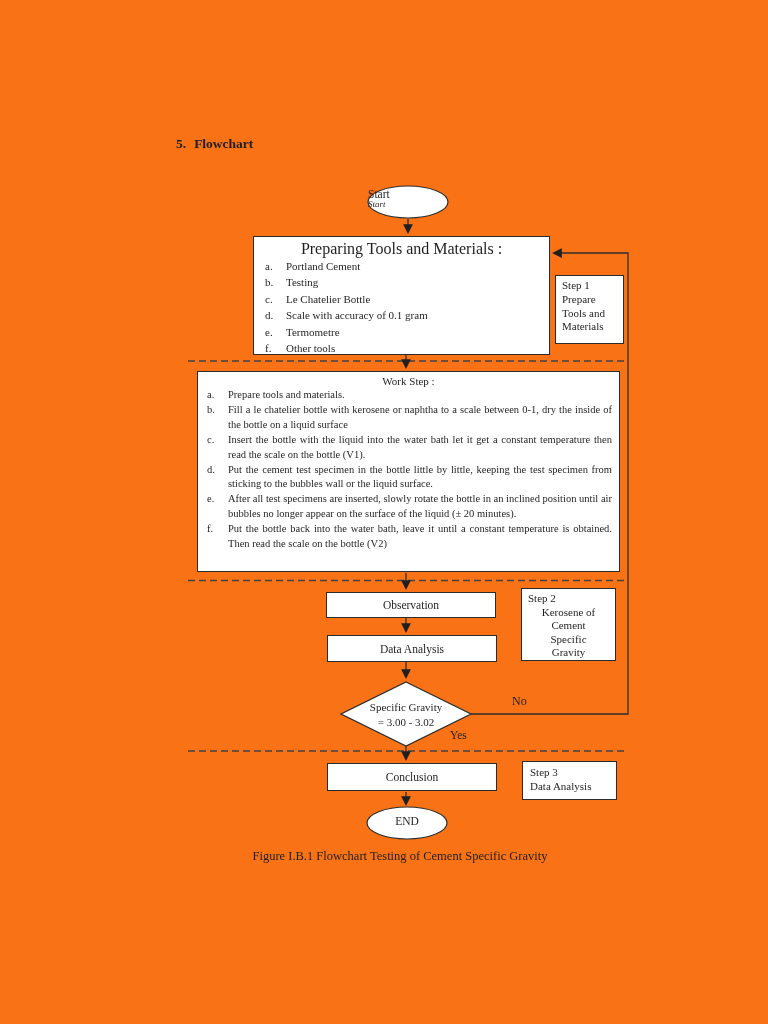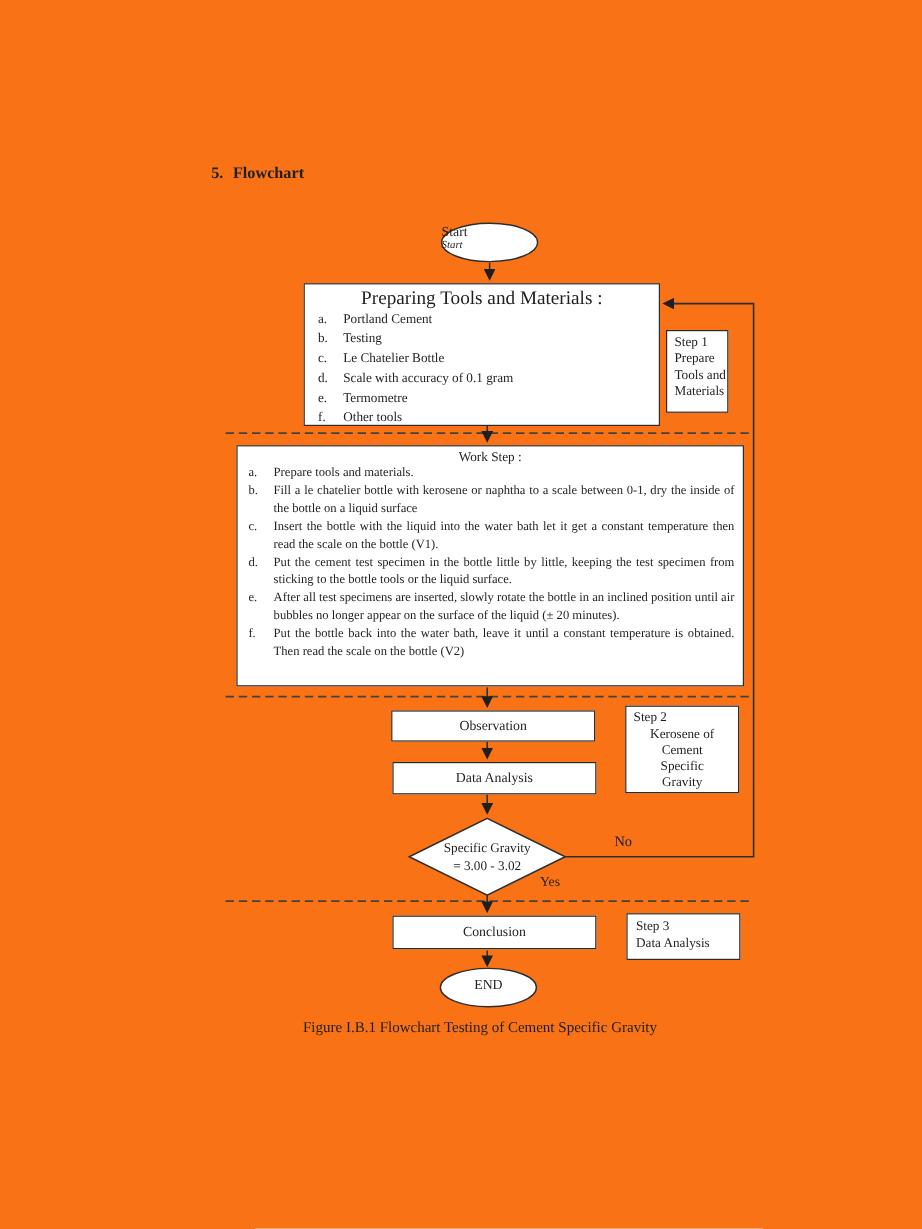--- a/index.html
+++ b/index.html
@@ -19,21 +19,21 @@
 
   .start-text { left:368px; top:189px; width:80px; text-align:left; }
   .start-text .l1 { font-size:11.5px; line-height:11px; }
   .start-text .l2 { font-size:9px; font-style:italic; line-height:9px; }
 
   .prep-box { left:253px; top:236px; width:297px; height:119px; }
   .prep-title { text-align:center; font-size:16px; margin-top:3px; }
   .prep-row { display:flex; font-size:11px; line-height:16.4px; }
   .prep-letter { flex:none; width:21px; padding-left:11px; }
 
-  .step1-box { left:555px; top:275px; width:52px; height:69px; }
+  .step1-box { left:555px; top:275px; width:69px; height:69px; }
   .step1-box .ln { font-size:11px; line-height:13.8px; padding-left:6px; }
   .step1-box .ln:first-child { padding-top:3px; }
 
   .work-box { left:197px; top:371px; width:423px; height:201px; }
   .work-title { text-align:center; font-size:11px; margin-top:3px; margin-bottom:1px; }
   .work-row { display:flex; font-size:10.5px; line-height:14.9px; }
   .work-letter { flex:none; width:21px; padding-left:9px; }
   .work-text { flex:1; text-align:justify; padding-right:7px; }
 
   .label-box { display:flex; align-items:center; justify-content:center; font-size:11.5px; }
@@ -142,21 +142,21 @@
     <div class="work-row">
       <span class="work-letter">b.</span>
       <span class="work-text">Fill a le chatelier bottle with kerosene or naphtha to a scale between 0-1, dry the inside of the bottle on a liquid surface</span>
     </div>
     <div class="work-row">
       <span class="work-letter">c.</span>
       <span class="work-text">Insert the bottle with the liquid into the water bath let it get a constant temperature then read the scale on the bottle (V1).</span>
     </div>
     <div class="work-row">
       <span class="work-letter">d.</span>
-      <span class="work-text">Put the cement test specimen in the bottle little by little, keeping the test specimen from sticking to the bottle tools or the liquid surface.</span>
+      <span class="work-text">Put the cement test specimen in the bottle little by little, keeping the test specimen from sticking to the bubbles wall or the liquid surface.</span>
     </div>
     <div class="work-row">
       <span class="work-letter">e.</span>
       <span class="work-text">After all test specimens are inserted, slowly rotate the bottle in an inclined position until air bubbles no longer appear on the surface of the liquid (± 20 minutes).</span>
     </div>
     <div class="work-row">
       <span class="work-letter">f.</span>
       <span class="work-text">Put the bottle back into the water bath, leave it until a constant temperature is obtained. Then read the scale on the bottle (V2)</span>
     </div>
   </div>

